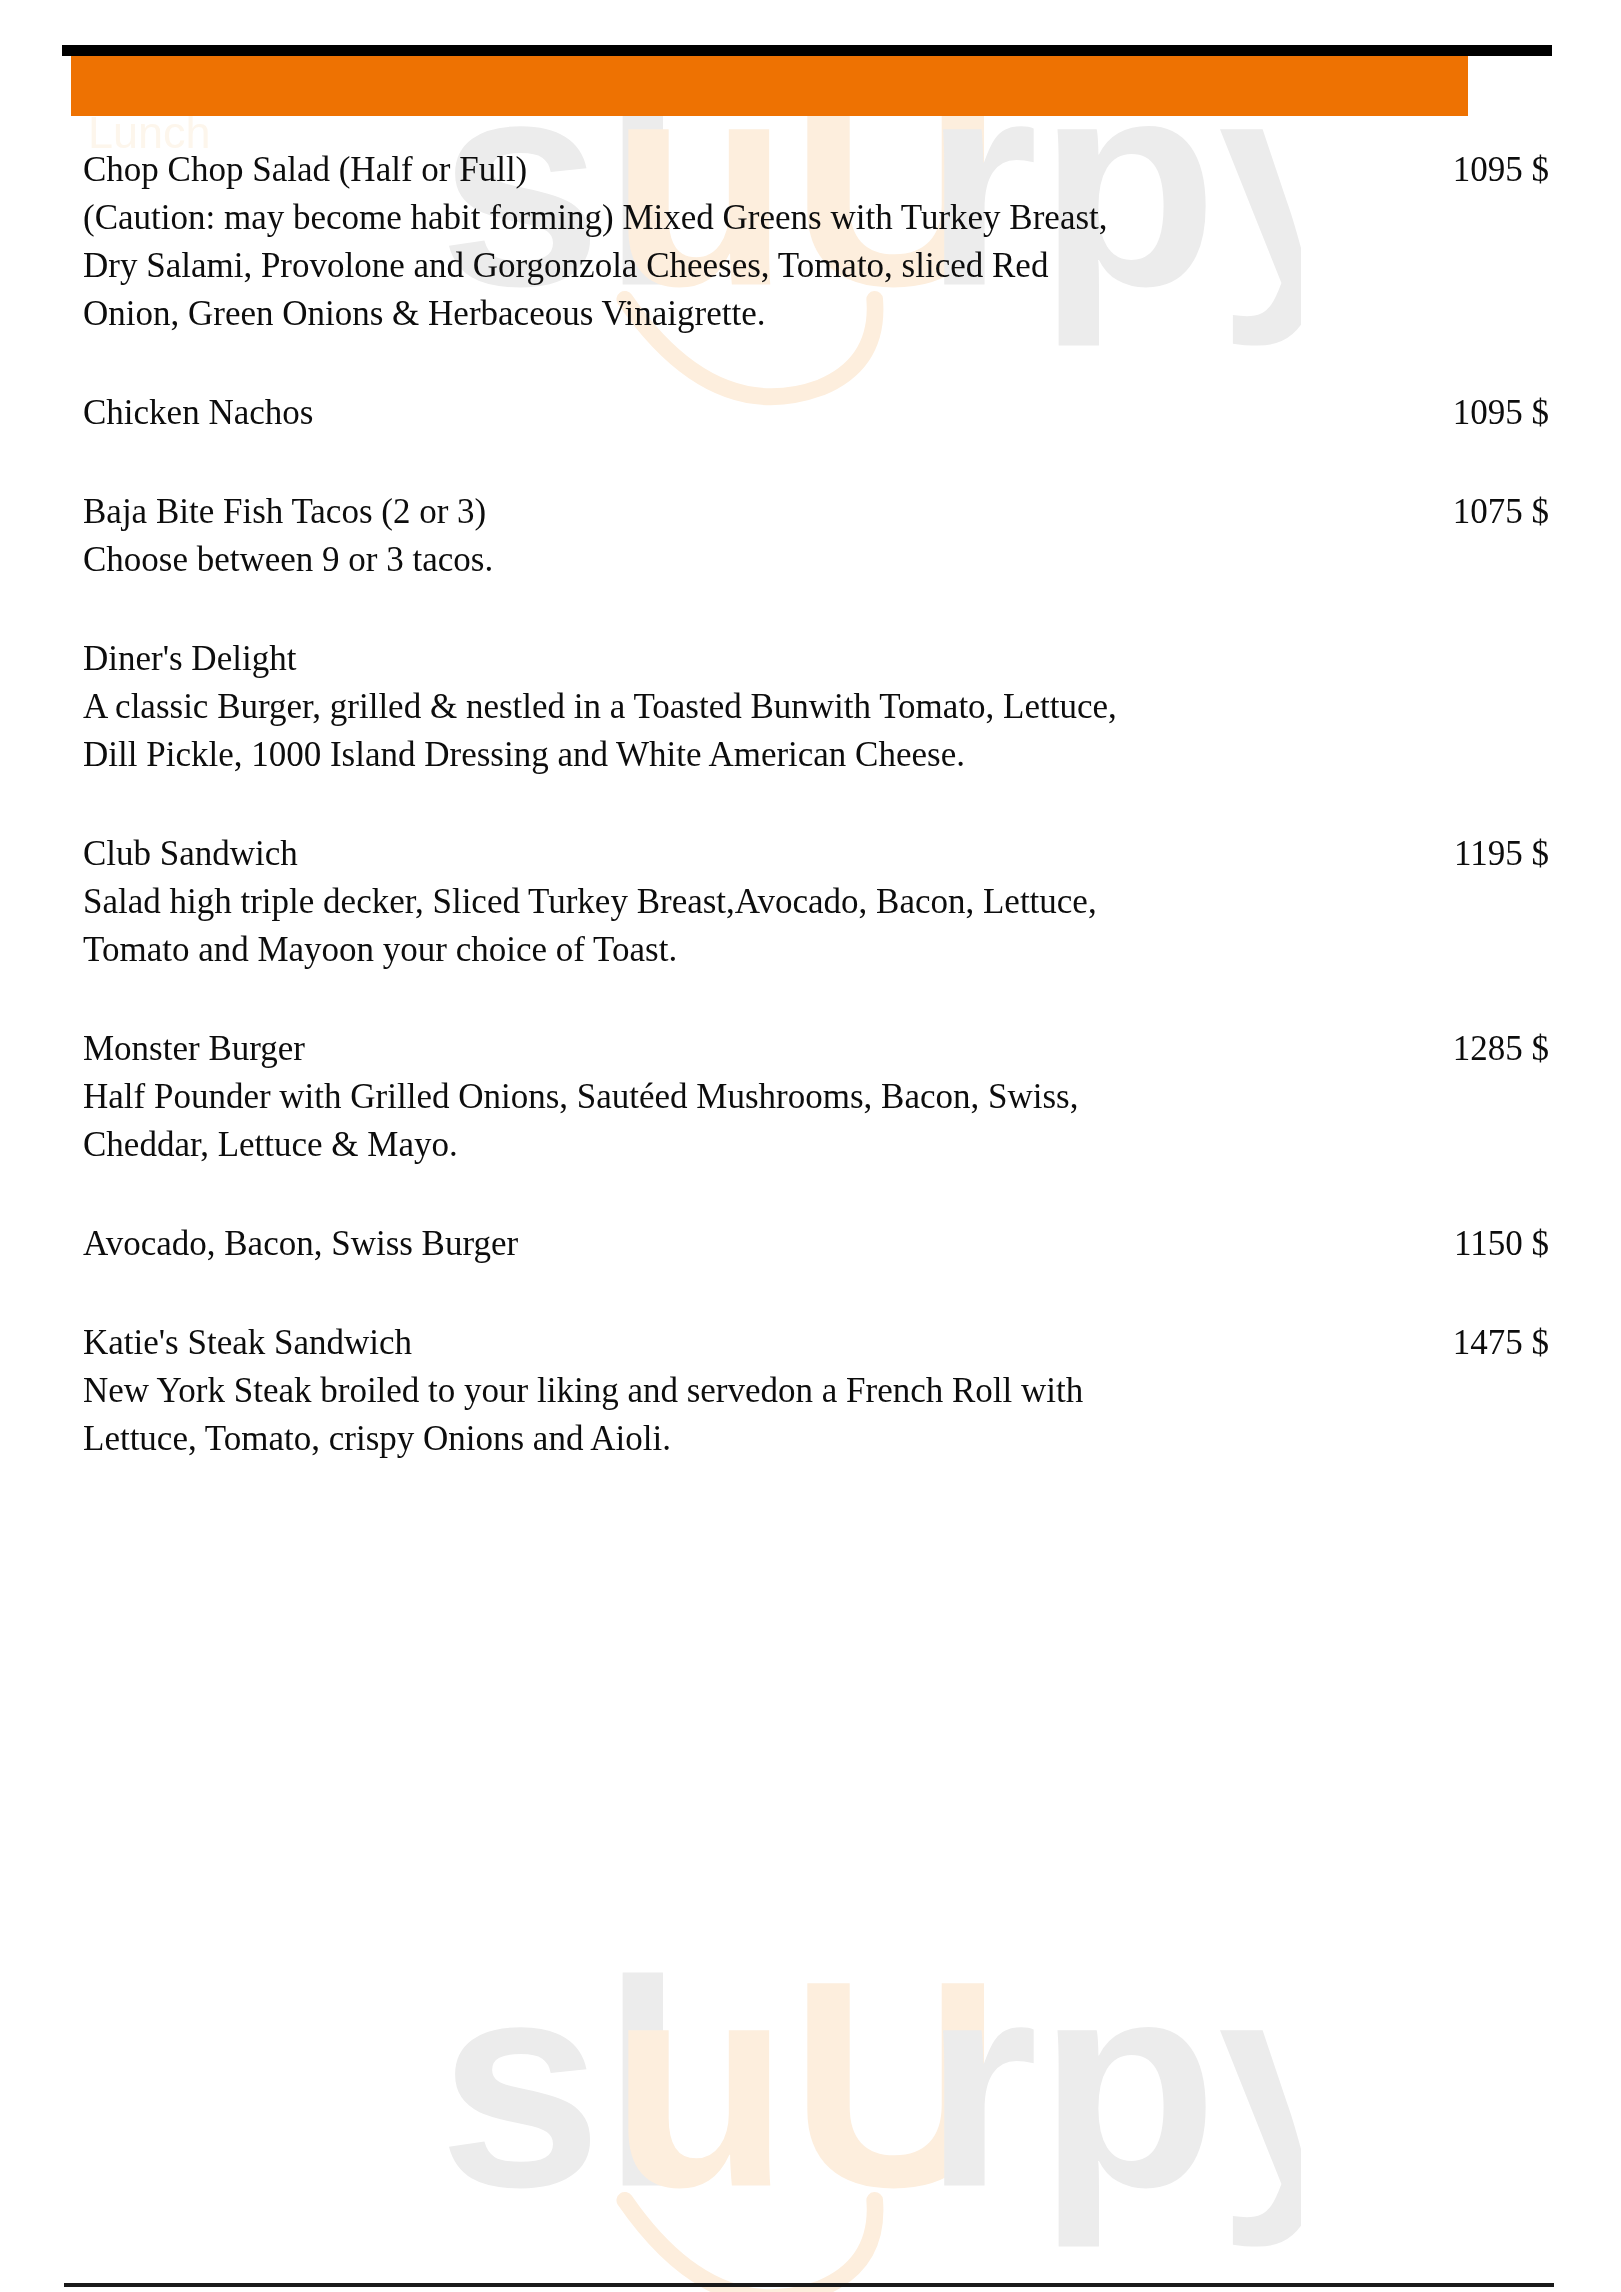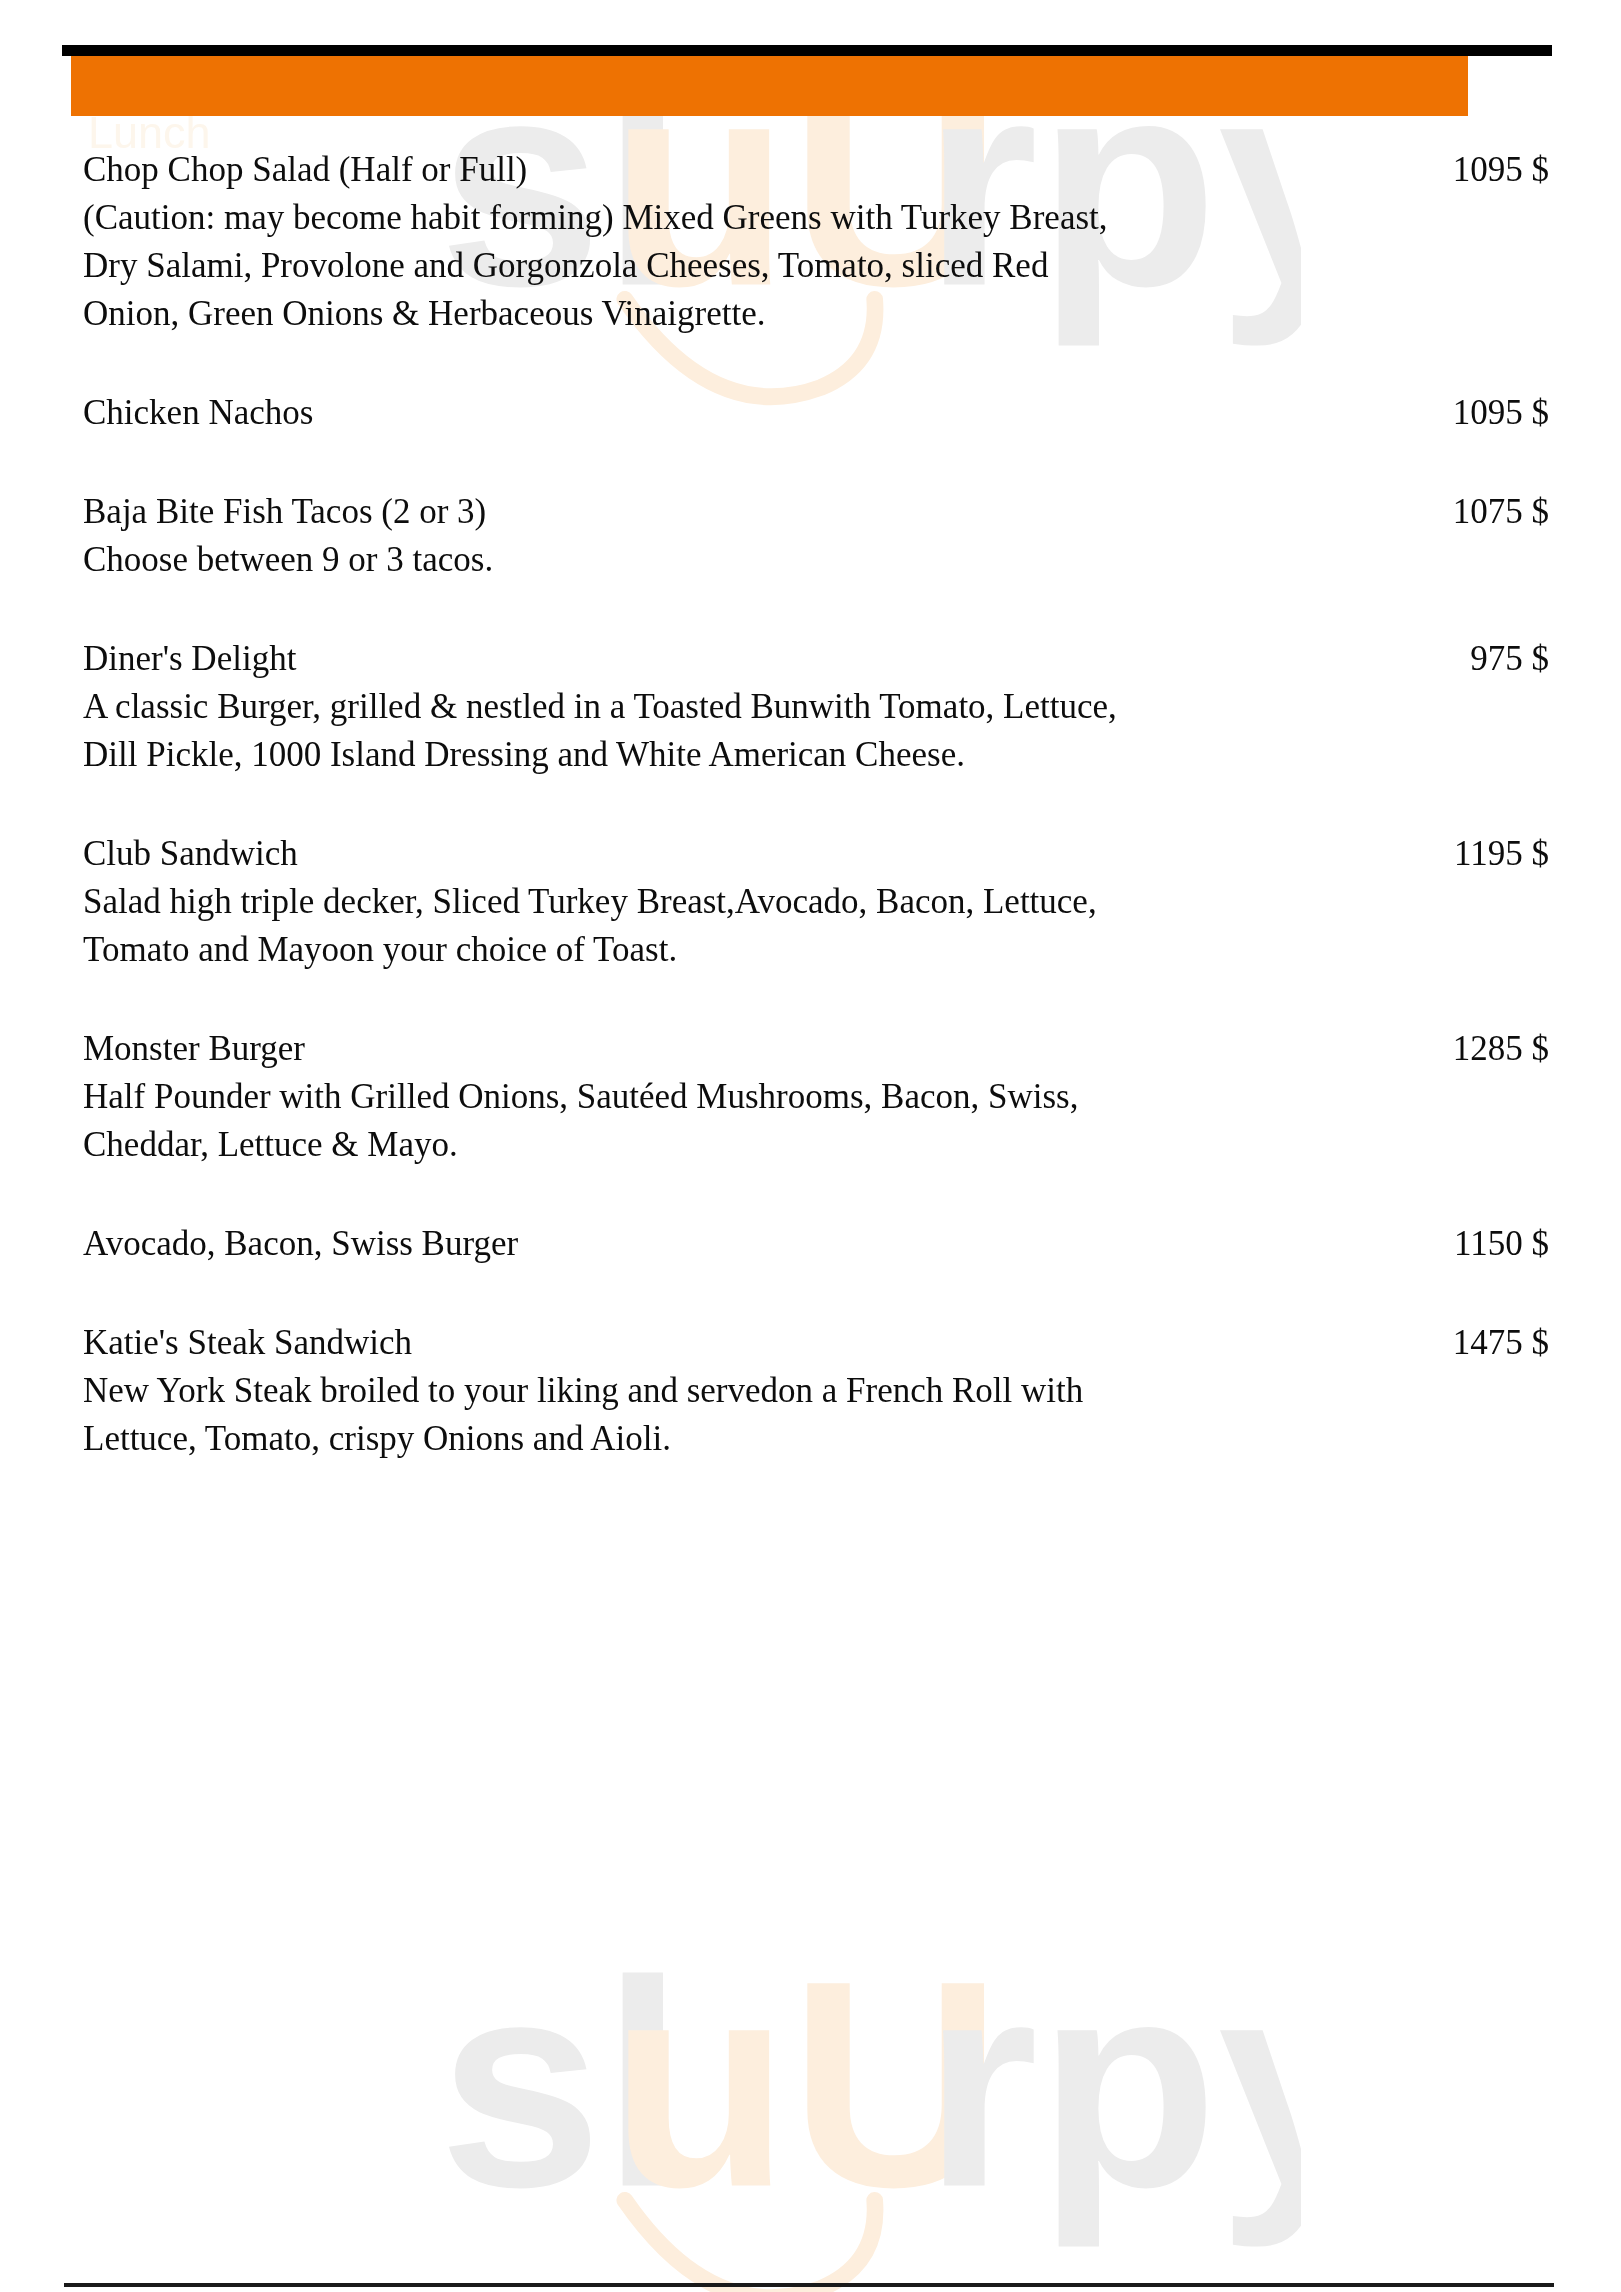--- a/index.html
+++ b/index.html
@@ -174,21 +174,20 @@
         </div>
         <div class="item-price">1075 $</div>
       </div>
     </div>
     <div class="menu-item">
       <div class="item-row">
         <div class="item-text">
           <div class="item-name">Diner's Delight</div>
           <div class="item-desc">A classic Burger, grilled &amp; nestled in a Toasted Bunwith Tomato, Lettuce, Dill Pickle, 1000 Island Dressing and White American Cheese.</div>
         </div>
-        <div class="item-price">975 $</div>
       </div>
     </div>
     <div class="menu-item">
       <div class="item-row">
         <div class="item-text">
           <div class="item-name">Club Sandwich</div>
           <div class="item-desc">Salad high triple decker, Sliced Turkey Breast,Avocado, Bacon, Lettuce, Tomato and Mayoon your choice of Toast.</div>
         </div>
         <div class="item-price">1195 $</div>
       </div>

